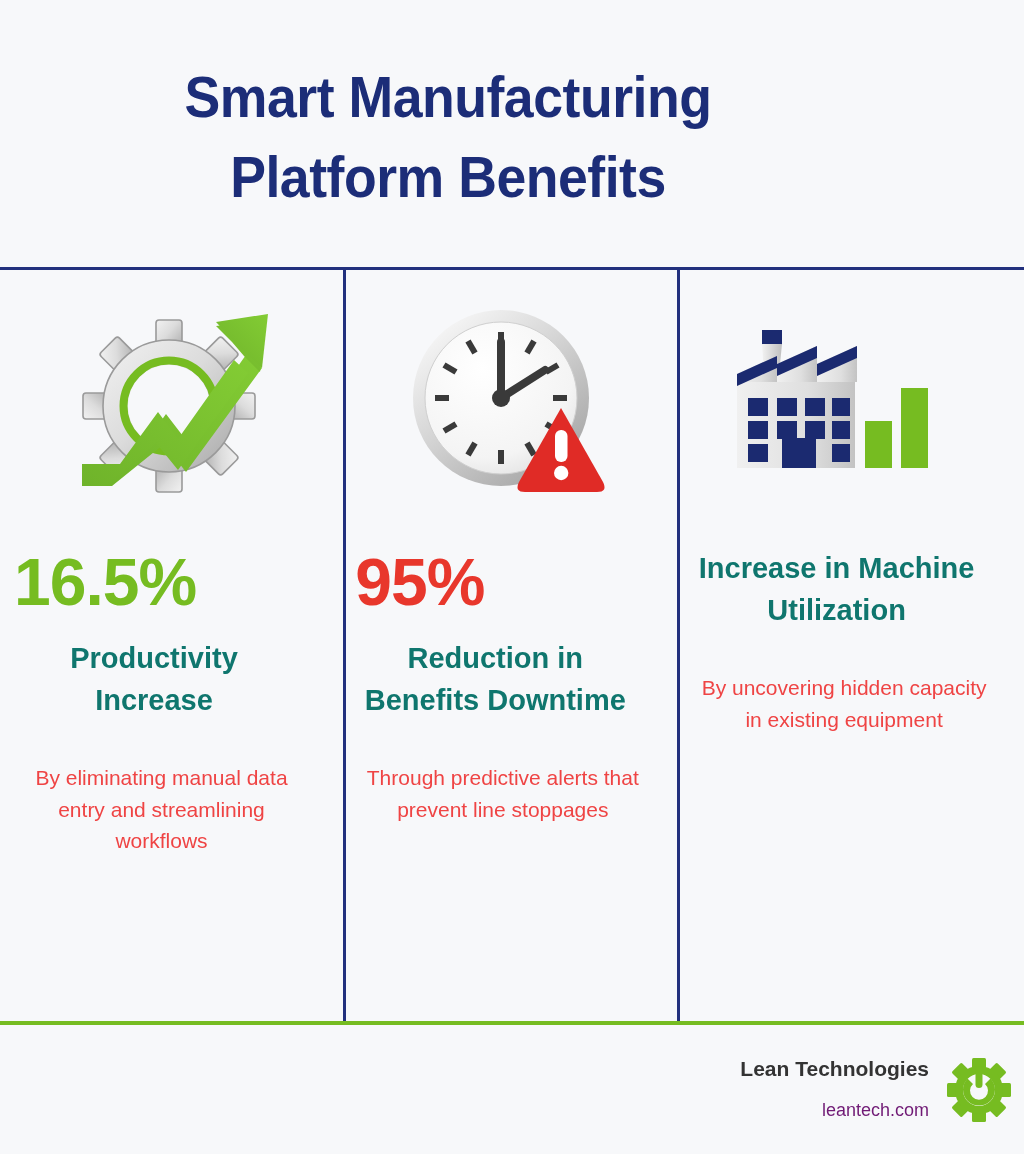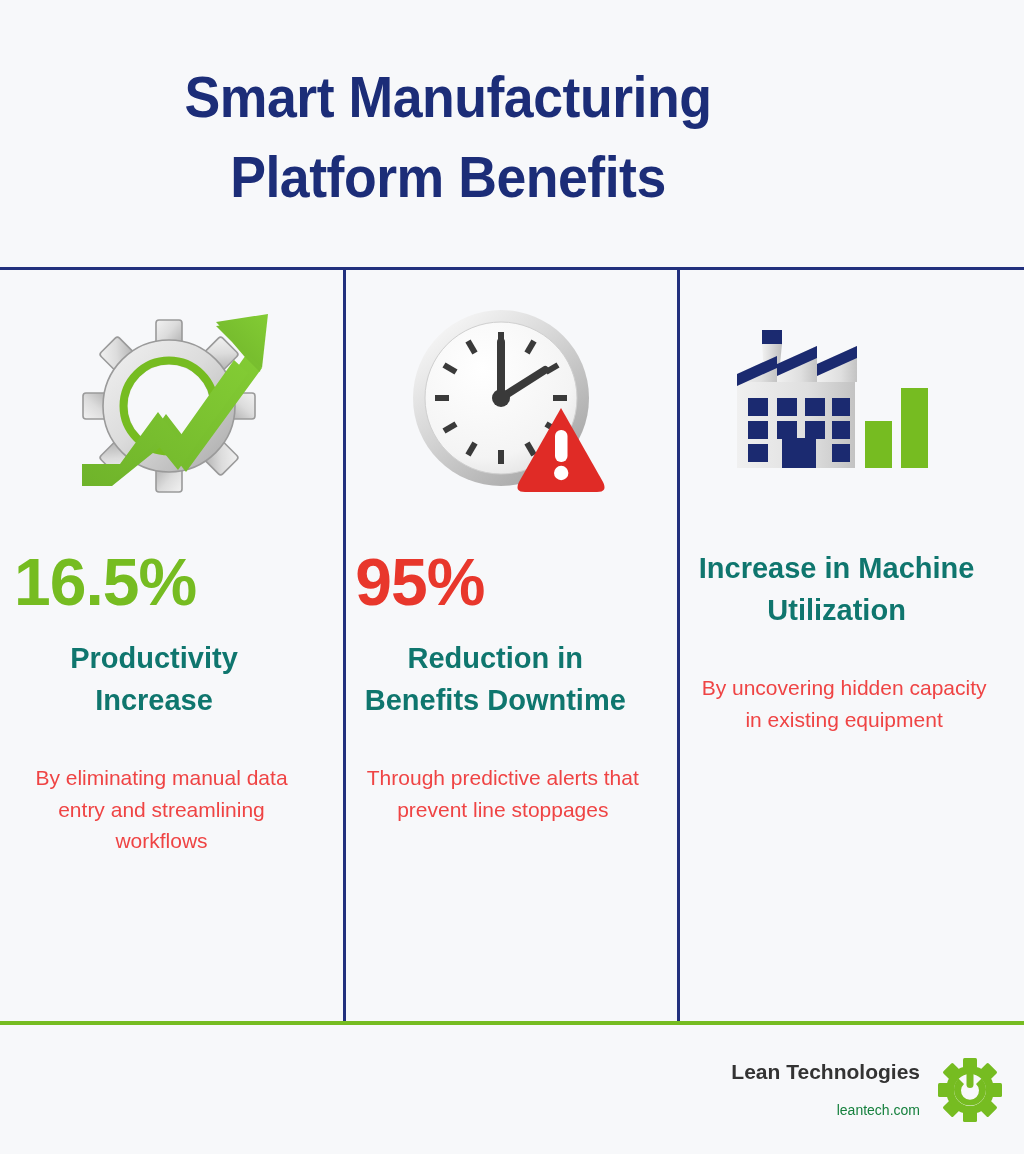--- a/index.html
+++ b/index.html
@@ -107,34 +107,34 @@
   }
 
   
   .footer {
     position:absolute;
     left:0; top:1025px;
     width:1024px; height:129px;
     display:flex;
     align-items:center;
     justify-content:flex-end;
-    padding-right:22px;
+    padding-right:13px;
   }
   .footer-text { text-align:right; margin-right:18px; }
   .brand-name {
     display:block;
     color:#333333;
     font-size:21px;
     font-weight:bold;
     line-height:1.25;
   }
   .brand-site {
     display:block;
-    color:#15803d;
-    font-size:14px;
+    color:#701a75;
+    font-size:18px;
     line-height:1.35;
     margin-top:16px;
   }
   .logo-mark { width:64px; height:64px; flex:0 0 64px; }
 </style>
 </head>
 <body>
 
 <div class="poster">
 

